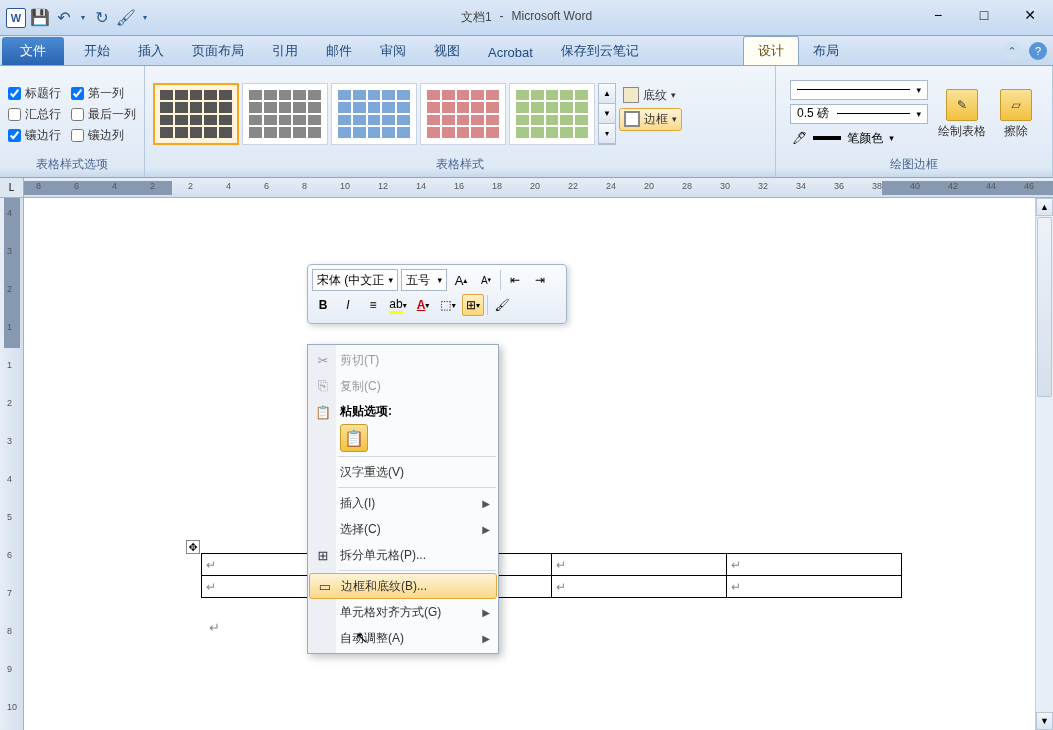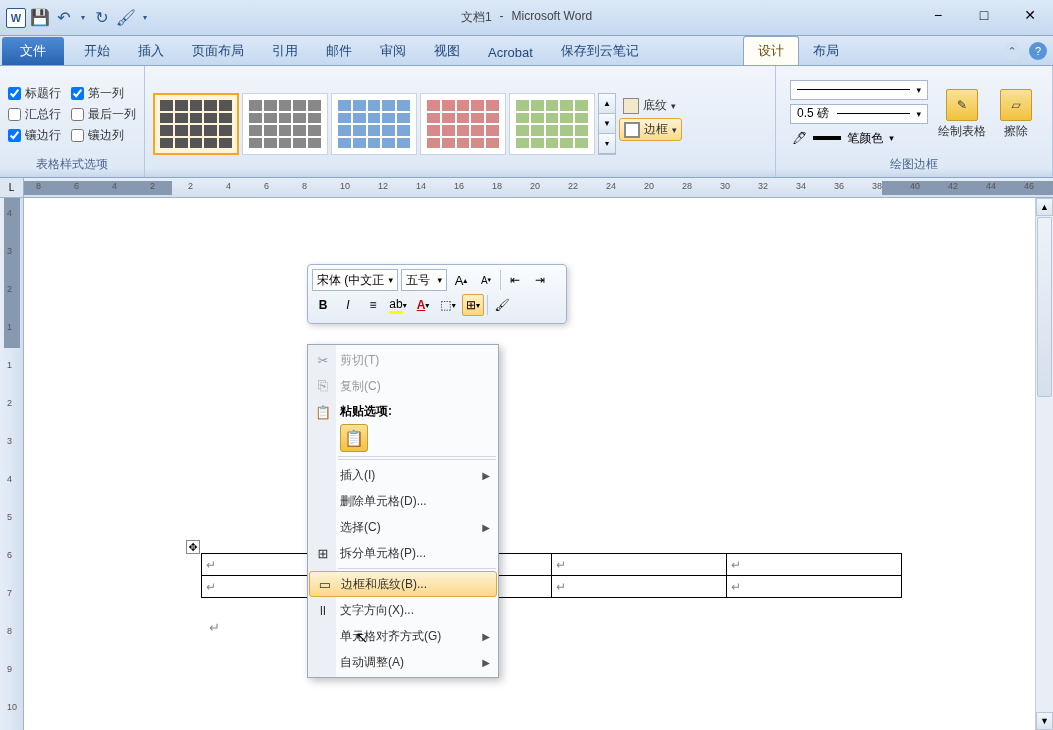--- a/index.html
+++ b/index.html
@@ -356,20 +356,21 @@
               <span style="font-size:9px">▾</span>
             </div>
           <div class="border-btn highlighted">
               <span class="swatch" style="background:#fff;border:2px solid #888"></span>
               <span>边框</span>
               <span style="font-size:9px">▾</span>
             </div>
         </div>
       </div>
     </div>
+    <div class="group-label">表格样式</div>
   </div>
 
   <div class="group">
     <div class="group-body">
       <div class="draw-controls">
         <div class="line-select">
             <div style="flex:1;border-top:1px solid #000"></div>
             <span style="font-size:9px;margin-left:6px">▾</span>
           </div>
         <div class="line-select">
@@ -526,46 +527,42 @@
       <span class="menu-icon">✂</span>
       <span>剪切(T)</span>
     </div>
   <div class="menu-item disabled">
       <span class="menu-icon">⎘</span>
       <span>复制(C)</span>
     </div>
   <div class="menu-header"><span class="menu-icon">📋</span><span>粘贴选项:</span></div>
   <div class="paste-icon">📋</div>
   <div class="menu-sep"></div>
+  <div class="menu-item">
+      <span>汉字重选(V)</span>
+    </div>
   <div class="menu-sep"></div>
   <div class="menu-item">
       <span>插入(I)</span>
       <span class="menu-arrow">▶</span>
     </div>
   <div class="menu-item">
-      <span>删除单元格(D)...</span>
-    </div>
-  <div class="menu-item">
       <span>选择(C)</span>
       <span class="menu-arrow">▶</span>
     </div>
   <div class="menu-item">
       <span class="menu-icon">⊞</span>
       <span>拆分单元格(P)...</span>
     </div>
   <div class="menu-sep"></div>
   <div class="menu-item highlighted">
       <span class="menu-icon">▭</span>
       <span>边框和底纹(B)...</span>
     </div>
   <div class="menu-item">
-      <span class="menu-icon">ll</span>
-      <span>文字方向(X)...</span>
-    </div>
-  <div class="menu-item">
       <span>单元格对齐方式(G)</span>
       <span class="menu-arrow">▶</span>
     </div>
   <div class="menu-item">
       <span>自动调整(A)</span>
       <span class="menu-arrow">▶</span>
     </div>
 </div>
 
 <div class="cursor-arrow">↖</div>

